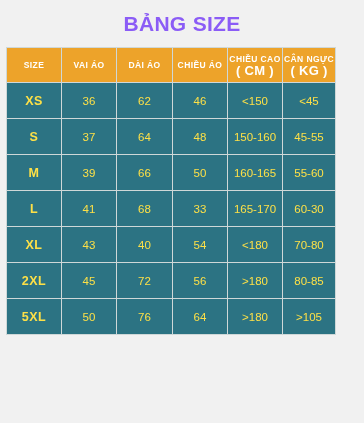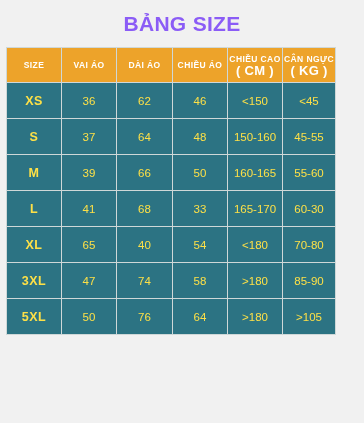--- a/index.html
+++ b/index.html
@@ -163,33 +163,33 @@
         <tr>
           <td class="size-cell">L</td>
           <td>41</td>
           <td>68</td>
           <td>33</td>
           <td>165-170</td>
           <td>60-30</td>
         </tr>
         <tr>
           <td class="size-cell">XL</td>
-          <td>65</td>
+          <td>43</td>
           <td>40</td>
           <td>54</td>
           <td>&lt;180</td>
           <td>70-80</td>
         </tr>
         <tr>
-          <td class="size-cell">3XL</td>
-          <td>47</td>
-          <td>74</td>
-          <td>58</td>
+          <td class="size-cell">2XL</td>
+          <td>45</td>
+          <td>72</td>
+          <td>56</td>
           <td>&gt;180</td>
-          <td>85-90</td>
+          <td>80-85</td>
         </tr>
         <tr>
           <td class="size-cell">5XL</td>
           <td>50</td>
           <td>76</td>
           <td>64</td>
           <td>&gt;180</td>
           <td>&gt;105</td>
         </tr>
       </tbody>

